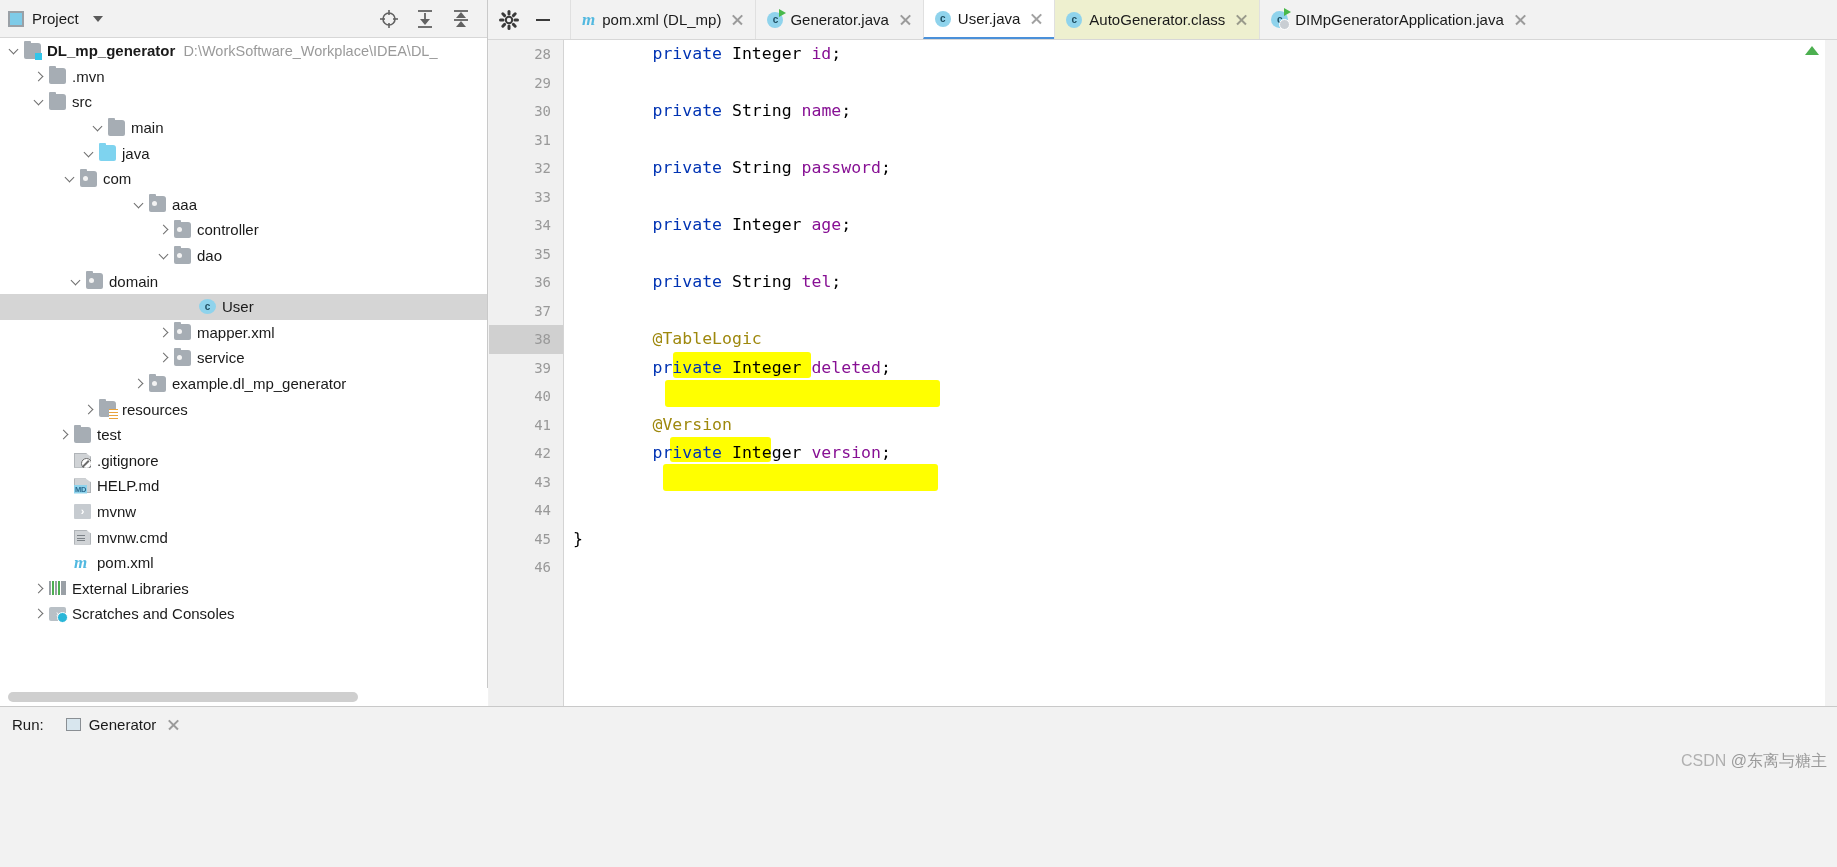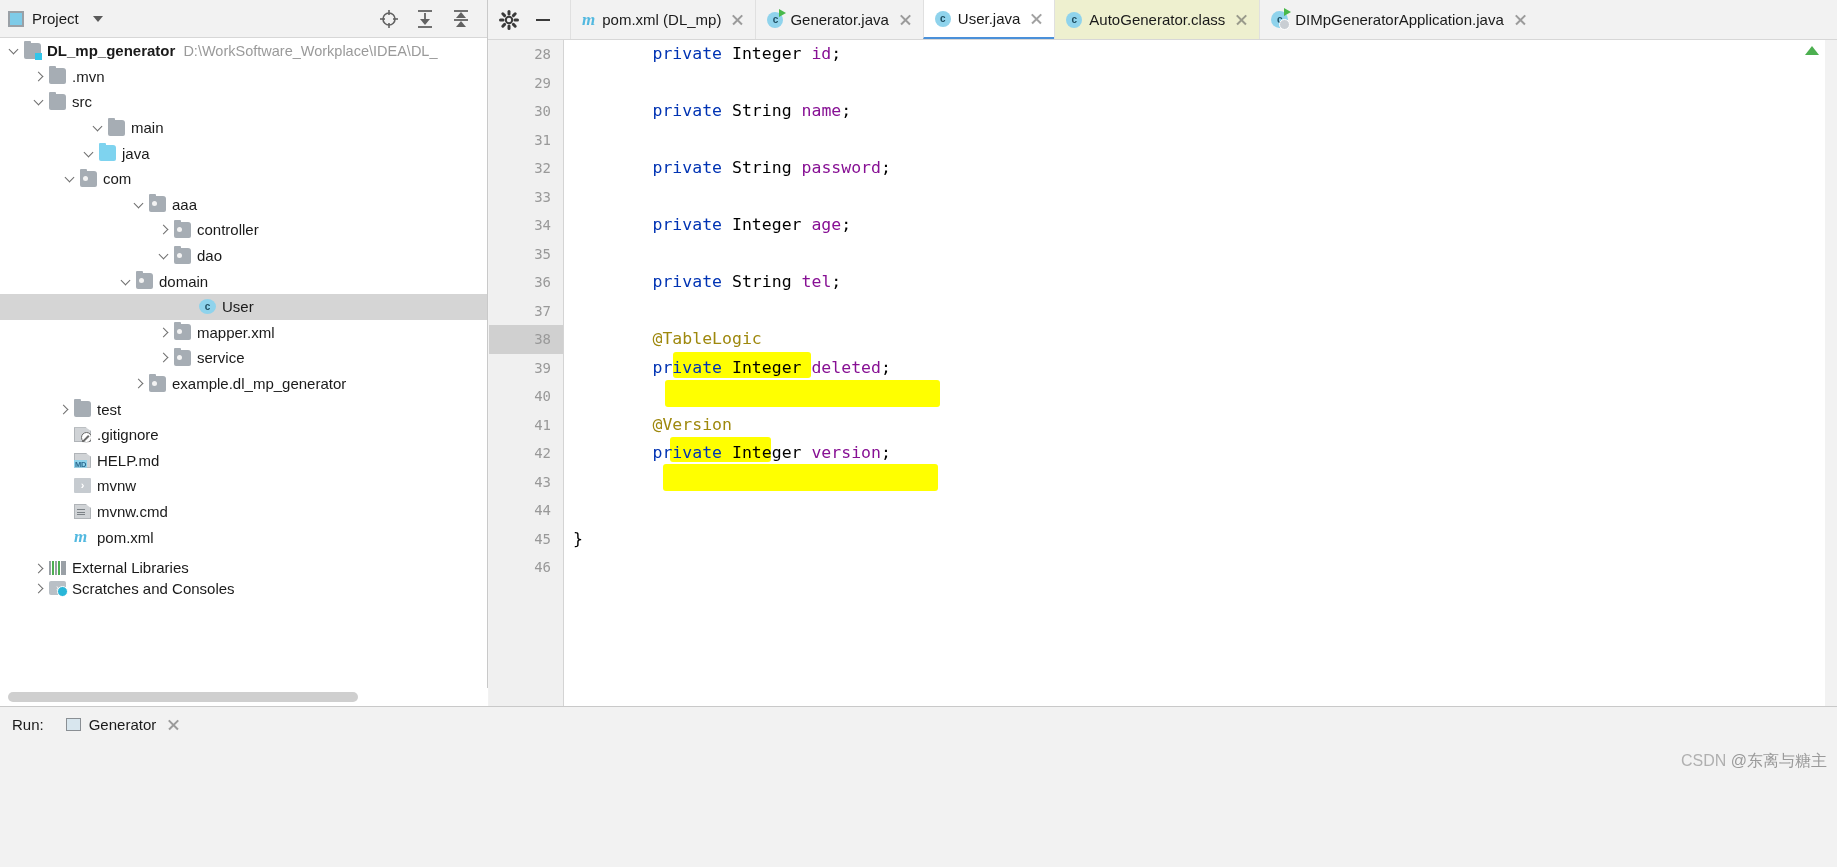--- a/index.html
+++ b/index.html
@@ -335,21 +335,21 @@
           <div class="row" style="padding-left: 158px;">
             <span class="arrow right"></span>
             <span class="ico fi-folder fi-pkg"></span>
             <span class="label">controller</span>
           </div>
           <div class="row" style="padding-left: 158px;">
             <span class="arrow down"></span>
             <span class="ico fi-folder fi-pkg"></span>
             <span class="label">dao</span>
           </div>
-          <div class="row" style="padding-left: 120px; text-align: right;">
+          <div class="row" style="padding-left: 70px; text-align: right;">
             <span class="arrow down"></span>
             <span class="ico fi-folder fi-pkg"></span>
             <span class="label">domain</span>
           </div>
           <div class="row selected" style="padding-left: 183px;">
             <span class="arrow"></span>
             <span class="ico fi-class">c</span>
             <span class="label">User</span>
           </div>
           <div class="row" style="padding-left: 158px;">
@@ -359,20 +359,25 @@
           </div>
           <div class="row" style="padding-left: 158px;">
             <span class="arrow right"></span>
             <span class="ico fi-folder fi-pkg"></span>
             <span class="label">service</span>
           </div>
           <div class="row" style="padding-left: 133px;">
             <span class="arrow right"></span>
             <span class="ico fi-folder fi-pkg"></span>
             <span class="label">example.dl_mp_generator</span>
+          </div>
+          <div class="row" style="padding-left: 83px;">
+            <span class="arrow right"></span>
+            <span class="ico fi-folder fi-res"></span>
+            <span class="label">resources</span>
           </div>
           <div class="row" style="padding-left: 58px;">
             <span class="arrow right"></span>
             <span class="ico fi-folder"></span>
             <span class="label">test</span>
           </div>
           <div class="row" style="padding-left: 58px;">
             <span class="arrow"></span>
             <span class="ico fi-file fi-deny"></span>
             <span class="label">.gitignore</span>
@@ -392,21 +397,21 @@
           <div class="row" style="padding-left: 58px;">
             <span class="arrow"></span>
             <span class="ico fi-file fi-lines"></span>
             <span class="label">mvnw.cmd</span>
           </div>
           <div class="row" style="padding-left: 58px;">
             <span class="arrow"></span>
             <span class="ico fi-maven">m</span>
             <span class="label">pom.xml</span>
           </div>
-          <div class="row" style="padding-left: 33px; align-items: flex-end;">
+          <div class="row" style="padding-left: 33px;">
             <span class="arrow right"></span>
             <span class="ico fi-libs"></span>
             <span class="label">External Libraries</span>
           </div>
           <div class="row" style="padding-left: 33px;">
             <span class="arrow right"></span>
             <span class="ico fi-scratch">›</span>
             <span class="label">Scratches and Consoles</span>
           </div>
         </div>

